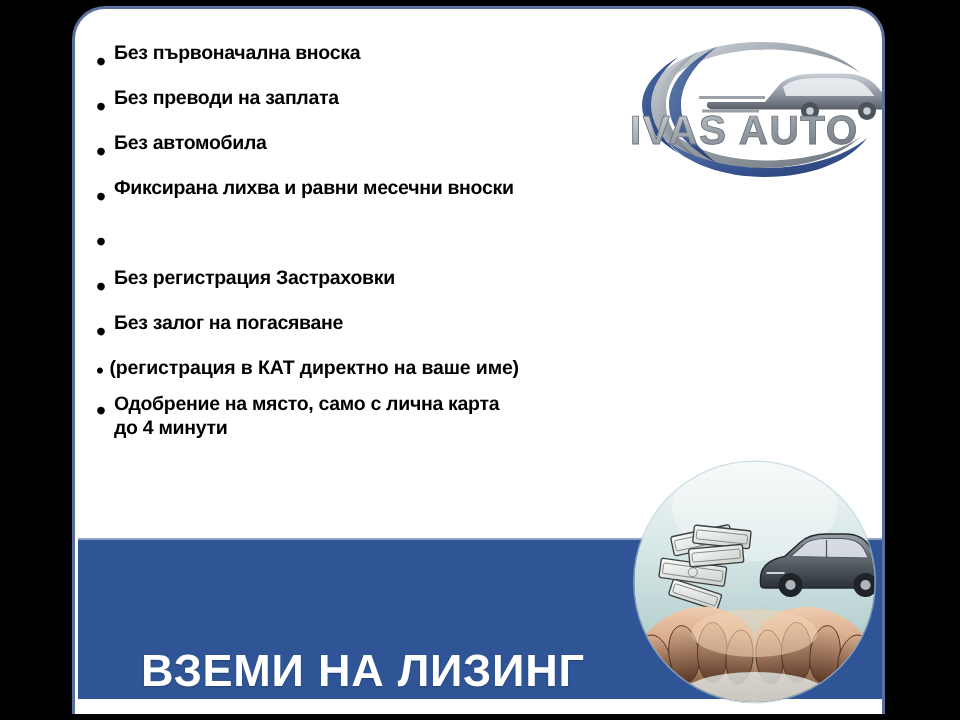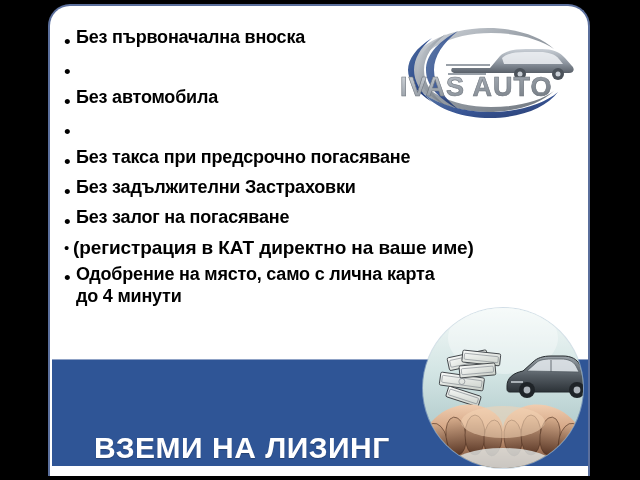--- a/index.html
+++ b/index.html
@@ -78,44 +78,44 @@
     color: #000000;
     font-size: 19px;
     line-height: 1;
     padding-top: 4px;
     text-align: left;
   }
   .bullet-text {
     flex: 1 1 auto;
     color: #000000;
     font-weight: bold;
-    font-size: 18px;
+    font-size: 13px;
     letter-spacing: -0.2px;
     white-space: pre-line;
   }
   .bullet-row.small .bullet-text {
-    font-size: 19px;
+    font-size: 13px;
     letter-spacing: -0.1px;
   }
   .bullet-row.small {
     margin-bottom: 6px;
   }
   .bullet-row.small .bullet-dot {
     font-size: 15px;
     padding-top: 2px;
     width: 9px;
   }
   .bullet-row.two-line .bullet-text {
     line-height: 1.2;
   }
 
   
   .logo {
     position: absolute;
-    left: 336px;
+    left: 356px;
     top: 12px;
     width: 196px;
     height: 104px;
     pointer-events: none;
   }
   .logo svg { display: block; }
 
   
   .banner {
     position: absolute;
@@ -166,39 +166,40 @@
 
       <ul class="bullet-list">
 
         <li class="bullet-row">
           <span class="bullet-dot">•</span>
           <span class="bullet-text">Без първоначална вноска</span>
         </li>
 
         <li class="bullet-row">
           <span class="bullet-dot">•</span>
+          <span class="bullet-text">Без преводи на заплата</span>
         </li>
 
         <li class="bullet-row">
           <span class="bullet-dot">•</span>
           <span class="bullet-text">Без автомобила</span>
         </li>
 
         <li class="bullet-row">
           <span class="bullet-dot">•</span>
-        </li>
-
-        <li class="bullet-row">
-          <span class="bullet-dot">•</span>
-          <span class="bullet-text">Без такса при предсрочно погасяване</span>
-        </li>
-
-        <li class="bullet-row">
-          <span class="bullet-dot">•</span>
-          <span class="bullet-text">Без задължителни Застраховки</span>
+          <span class="bullet-text">Фиксирана лихва и равни месечни вноски</span>
+        </li>
+
+        <li class="bullet-row">
+          <span class="bullet-dot">•</span>
+        </li>
+
+        <li class="bullet-row">
+          <span class="bullet-dot">•</span>
+          <span class="bullet-text">Без регистрация Застраховки</span>
         </li>
 
         <li class="bullet-row">
           <span class="bullet-dot">•</span>
           <span class="bullet-text">Без залог на погасяване</span>
         </li>
 
         <li class="bullet-row small">
           <span class="bullet-dot">•</span>
           <span class="bullet-text">(регистрация в КАТ директно на ваше име)</span>

